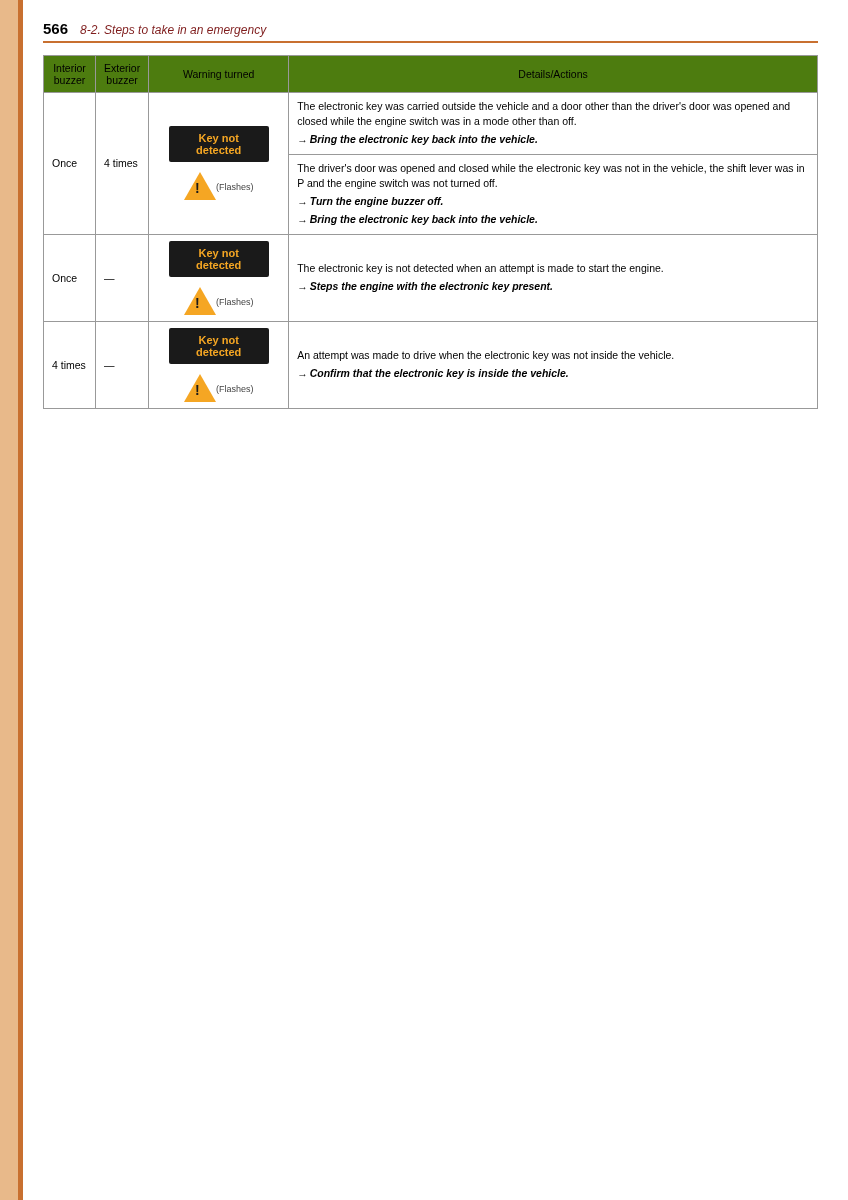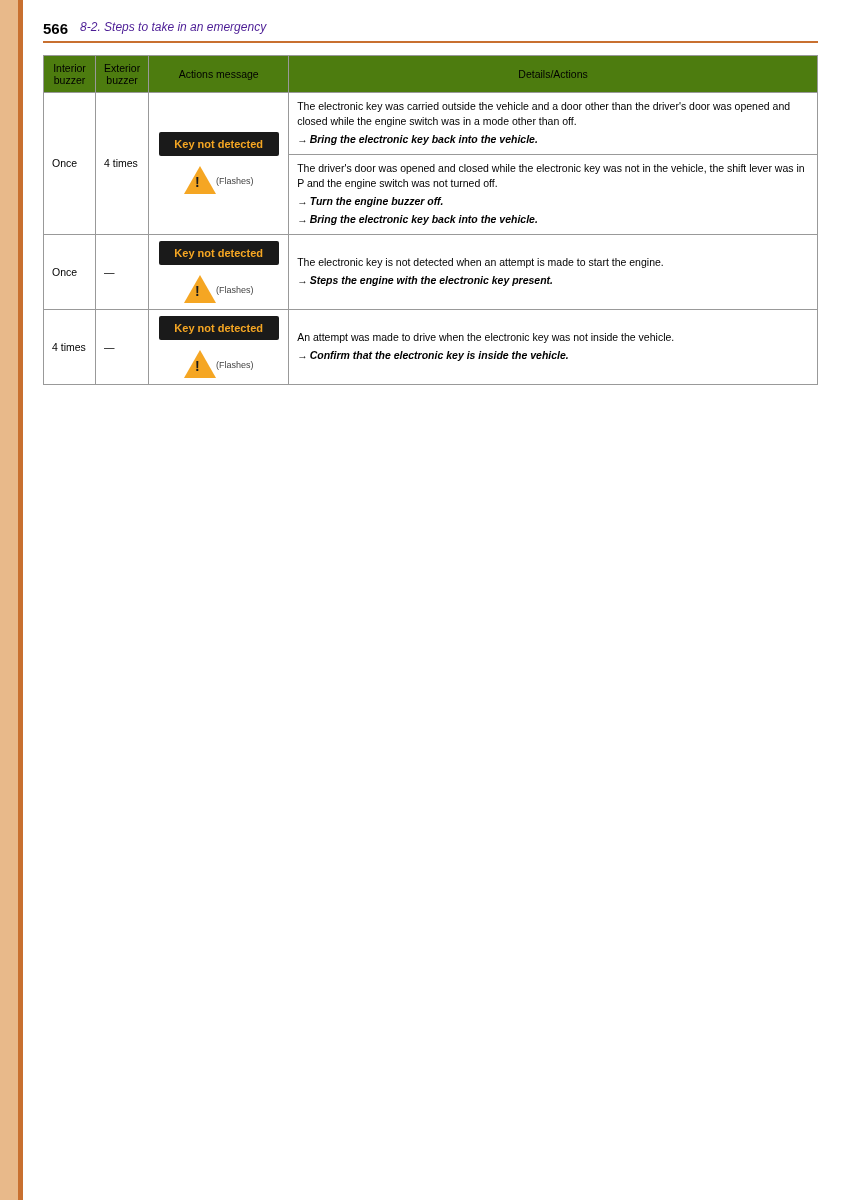--- a/index.html
+++ b/index.html
@@ -29,34 +29,34 @@
       flex-shrink: 0;
     }
     .content-area {
       flex: 1;
       padding: 20px 30px 20px 20px;
       display: flex;
       flex-direction: column;
     }
     .page-header {
       display: flex;
-      align-items: flex-start;
+      align-items: flex-end;
       margin-bottom: 12px;
       padding-bottom: 4px;
       border-bottom: 2px solid #c87030;
     }
     .page-number {
       font-size: 15px;
       font-weight: bold;
       margin-right: 12px;
       color: #000;
     }
     .section-title {
       font-size: 12px;
-      color: #4c1d95;
+      color: #7f1d1d;
       font-style: italic;
     }
     .main-table {
       border-collapse: collapse;
       width: 100%;
       border: 1px solid #999;
     }
     .main-table th, .main-table td {
       border: 1px solid #999;
       padding: 6px 8px;
@@ -77,21 +77,21 @@
     .warning-badge {
       background: #1a1a1a;
       color: #f5a623;
       font-size: 11px;
       font-weight: bold;
       padding: 6px 10px;
       display: inline-block;
       border-radius: 2px;
       margin-bottom: 6px;
       text-align: center;
-      width: 120px;
+      width: 100px;
     }
     .warning-icon-container {
       display: flex;
       flex-direction: row;
       align-items: center;
       margin-top: 4px;
     }
     .warning-icon {
       width: 32px;
       height: 28px;
@@ -165,21 +165,21 @@
     <div class="page-header">
       <span class="page-number">566</span>
       <span class="section-title">8-2. Steps to take in an emergency</span>
     </div>
 
     <table class="main-table">
       <thead>
         <tr>
           <th class="col-interior">Interior<br>buzzer</th>
           <th class="col-exterior">Exterior<br>buzzer</th>
-          <th class="col-warning">Actions message</th>
+          <th class="col-warning">Warning turned</th>
           <th class="col-details">Details/Actions</th>
         </tr>
       </thead>
       <tbody>
 
         <tr>
           <td rowspan="2" class="cell-center row-merged">
             <span>Once</span>
           </td>
           <td rowspan="2" class="cell-center row-merged">

